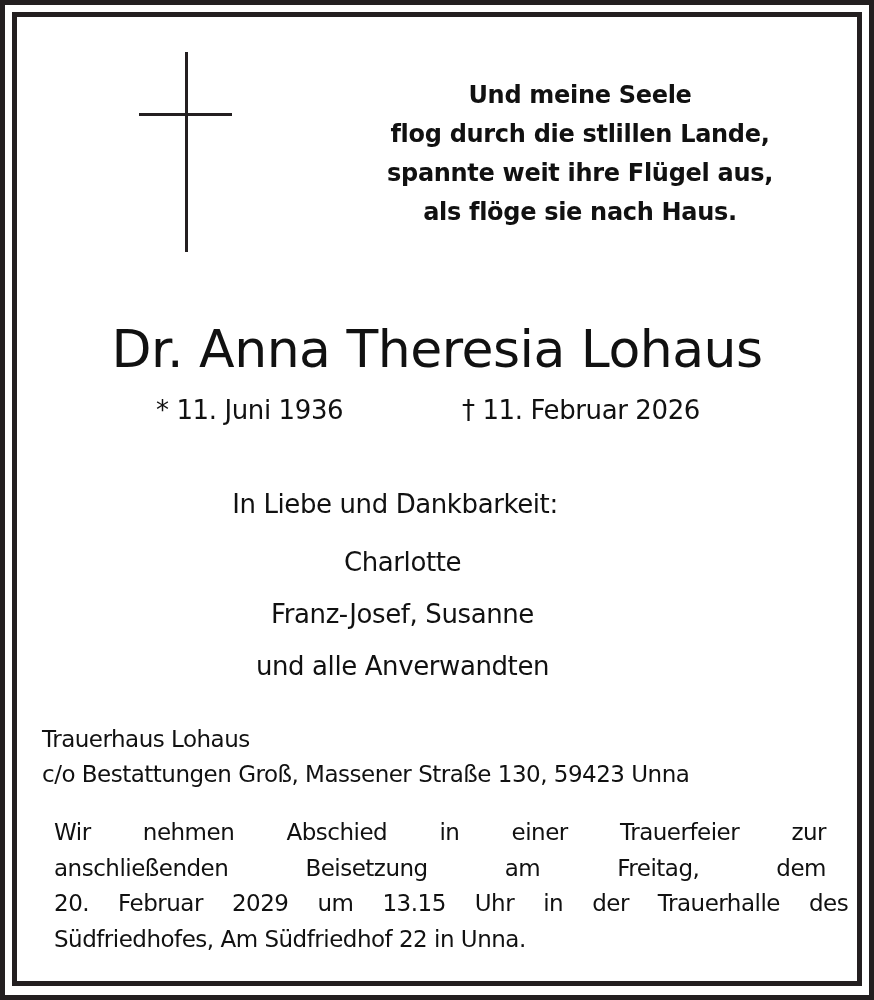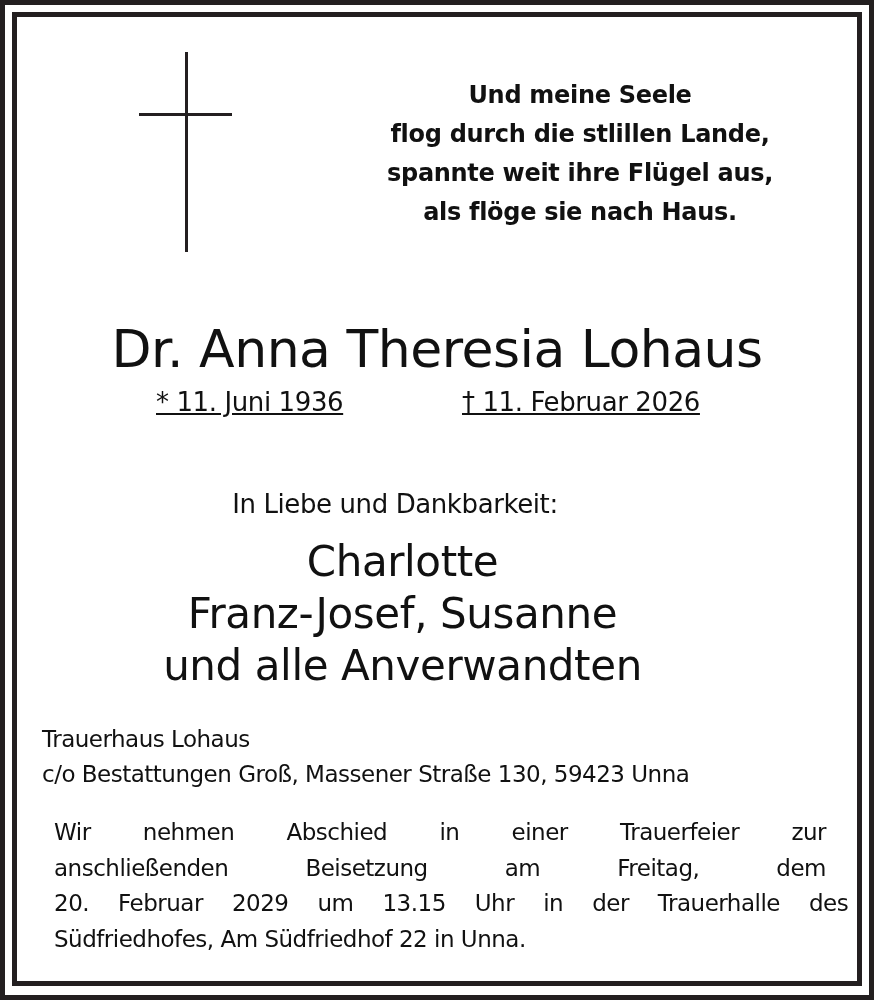--- a/index.html
+++ b/index.html
@@ -62,45 +62,44 @@
       width: 874px;
       text-align: center;
       font-size: 52px;
       line-height: 70px;
       letter-spacing: -0.5px;
       white-space: nowrap;
       margin-top: 28px;
     }
     .dates {
       position: absolute;
-      top: 384px;
+      top: 392px;
       font-size: 26px;
       line-height: 36px;
       letter-spacing: -0.4px;
       white-space: nowrap;
-      text-decoration: underline;
     }
     .date-born { left: 156px; }
     .date-died { left: 462px; }
     .thanks {
       position: absolute;
       left: 0; top: 484px;
       width: 790px;
       text-align: center;
       font-size: 26px;
       line-height: 40px;
       letter-spacing: -0.4px;
       white-space: nowrap;
     }
     .mourners {
       position: absolute;
       left: 0; top: 536px;
       width: 805px;
       text-align: center;
-      font-size: 42px;
+      font-size: 26px;
       line-height: 52px;
       letter-spacing: -0.4px;
     }
     .mourners div { white-space: nowrap; }
     .address {
       position: absolute;
       left: 42px; top: 722px;
       width: 772px;
       font-size: 23px;
       line-height: 35px;

